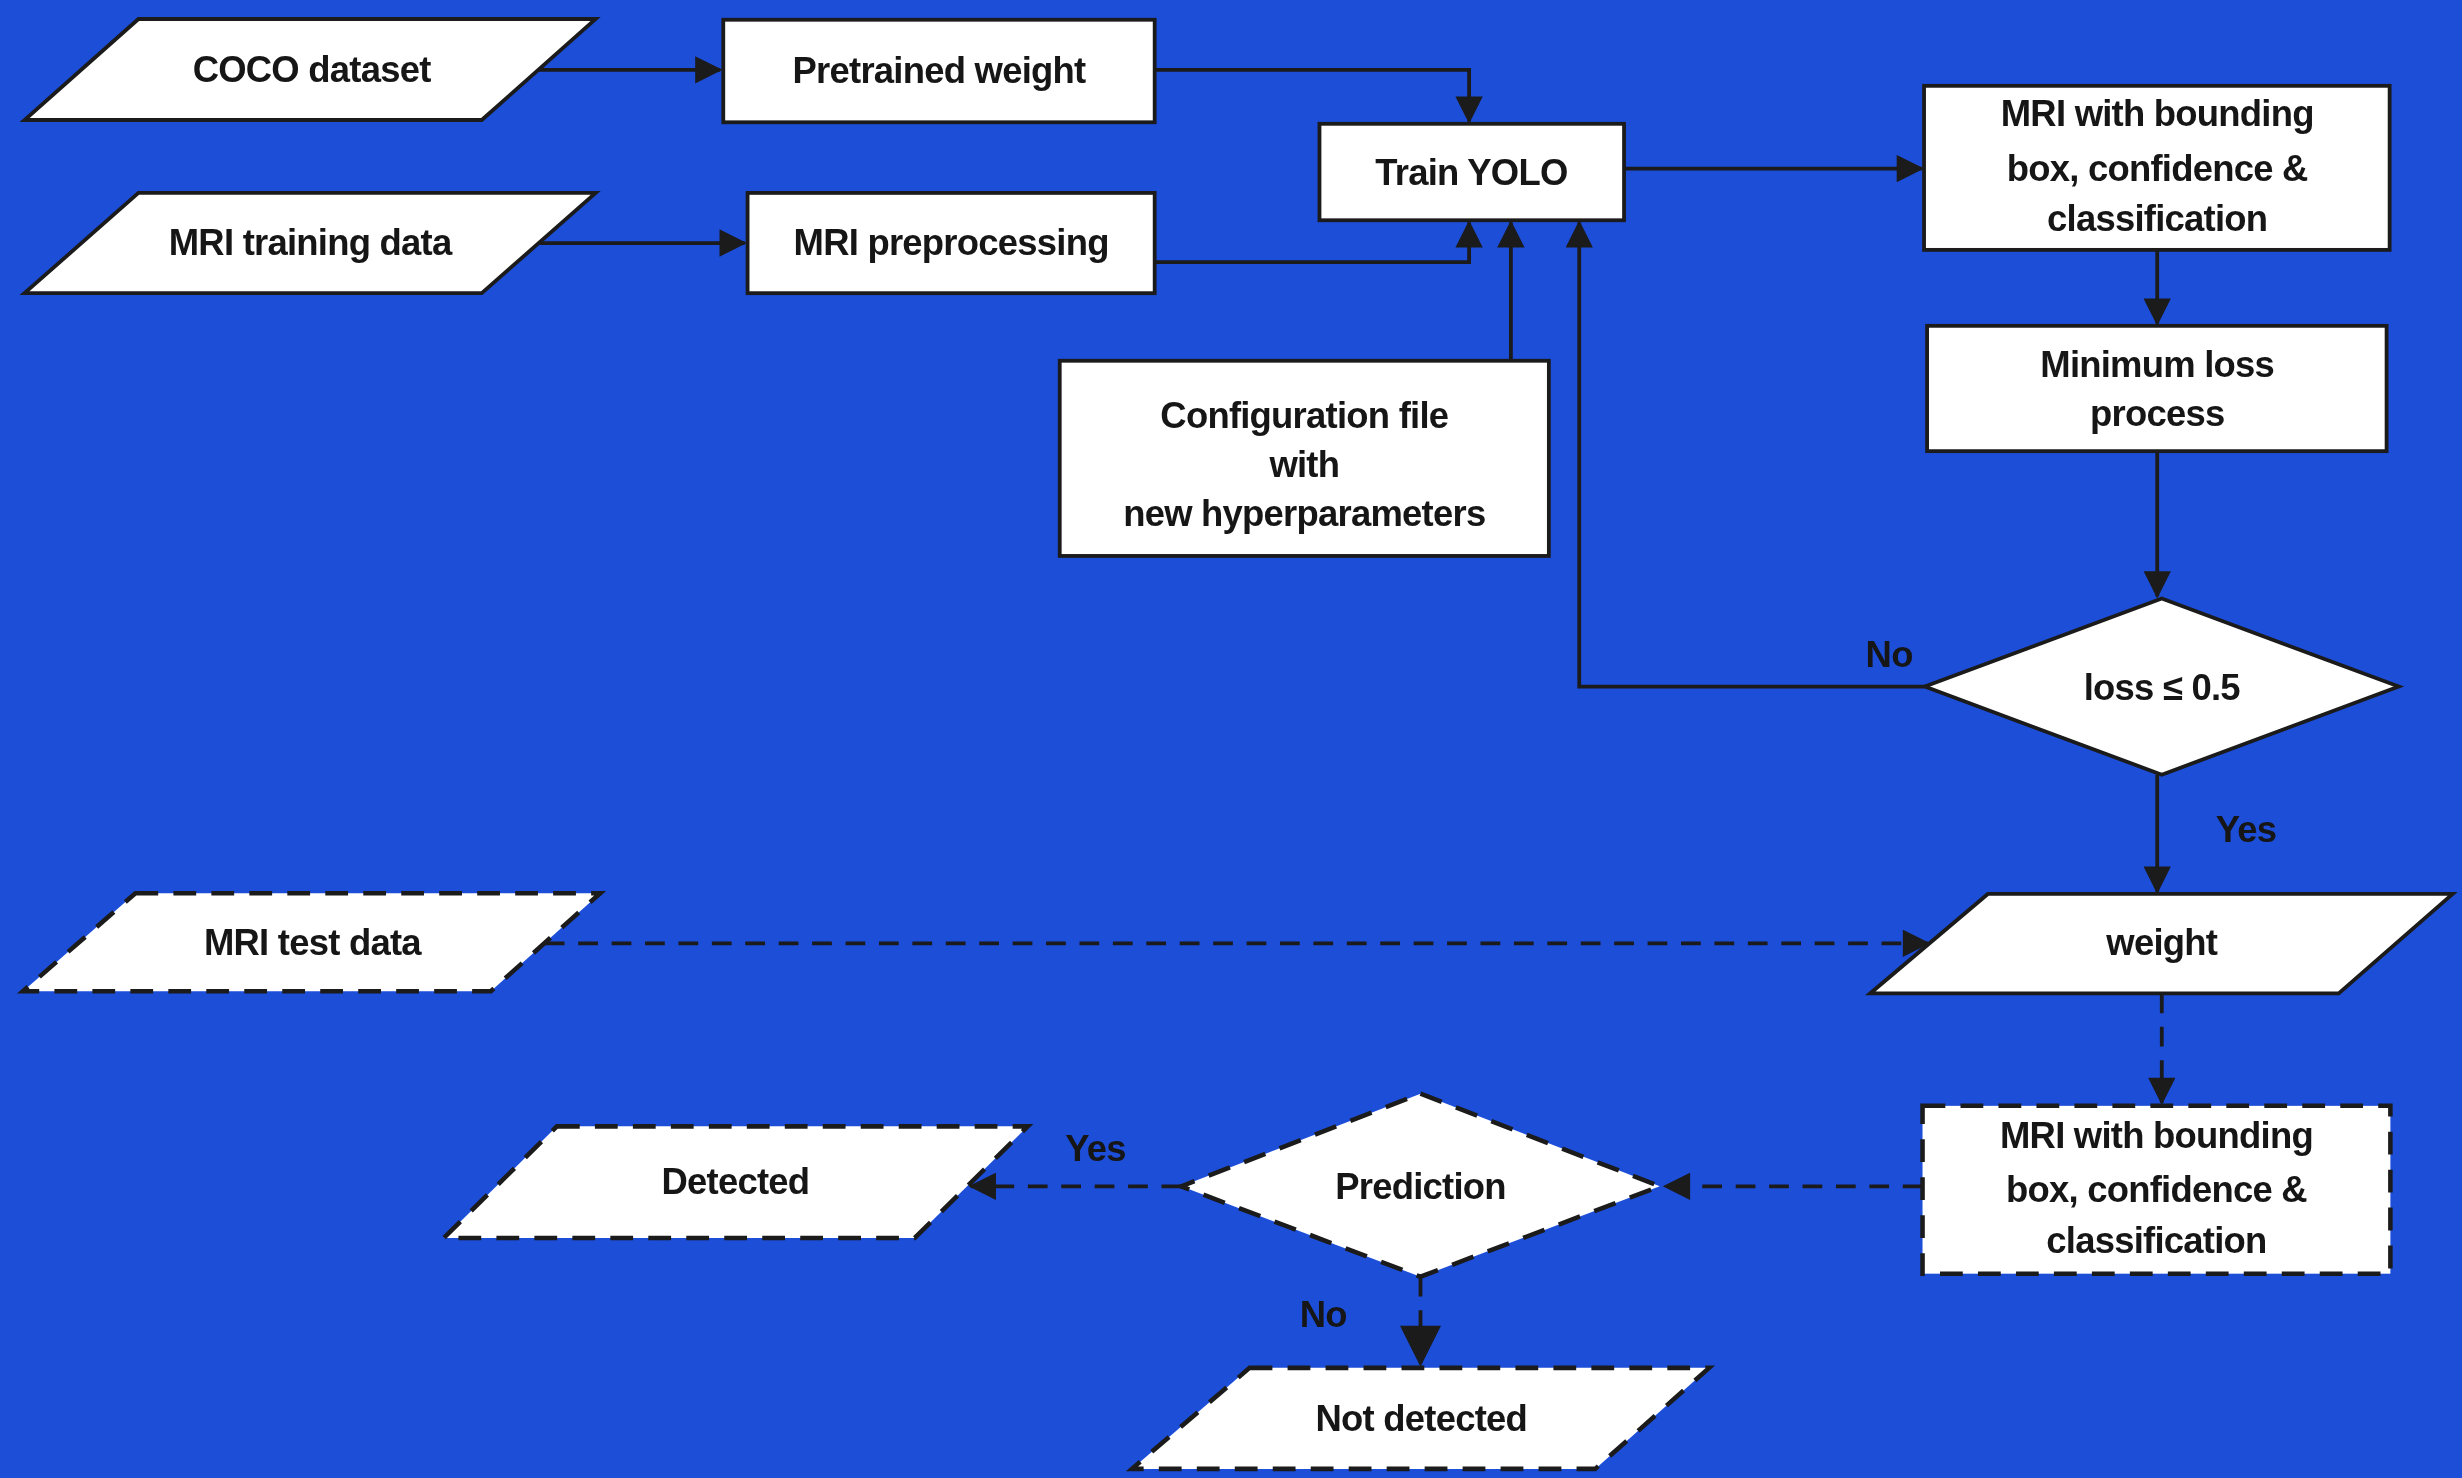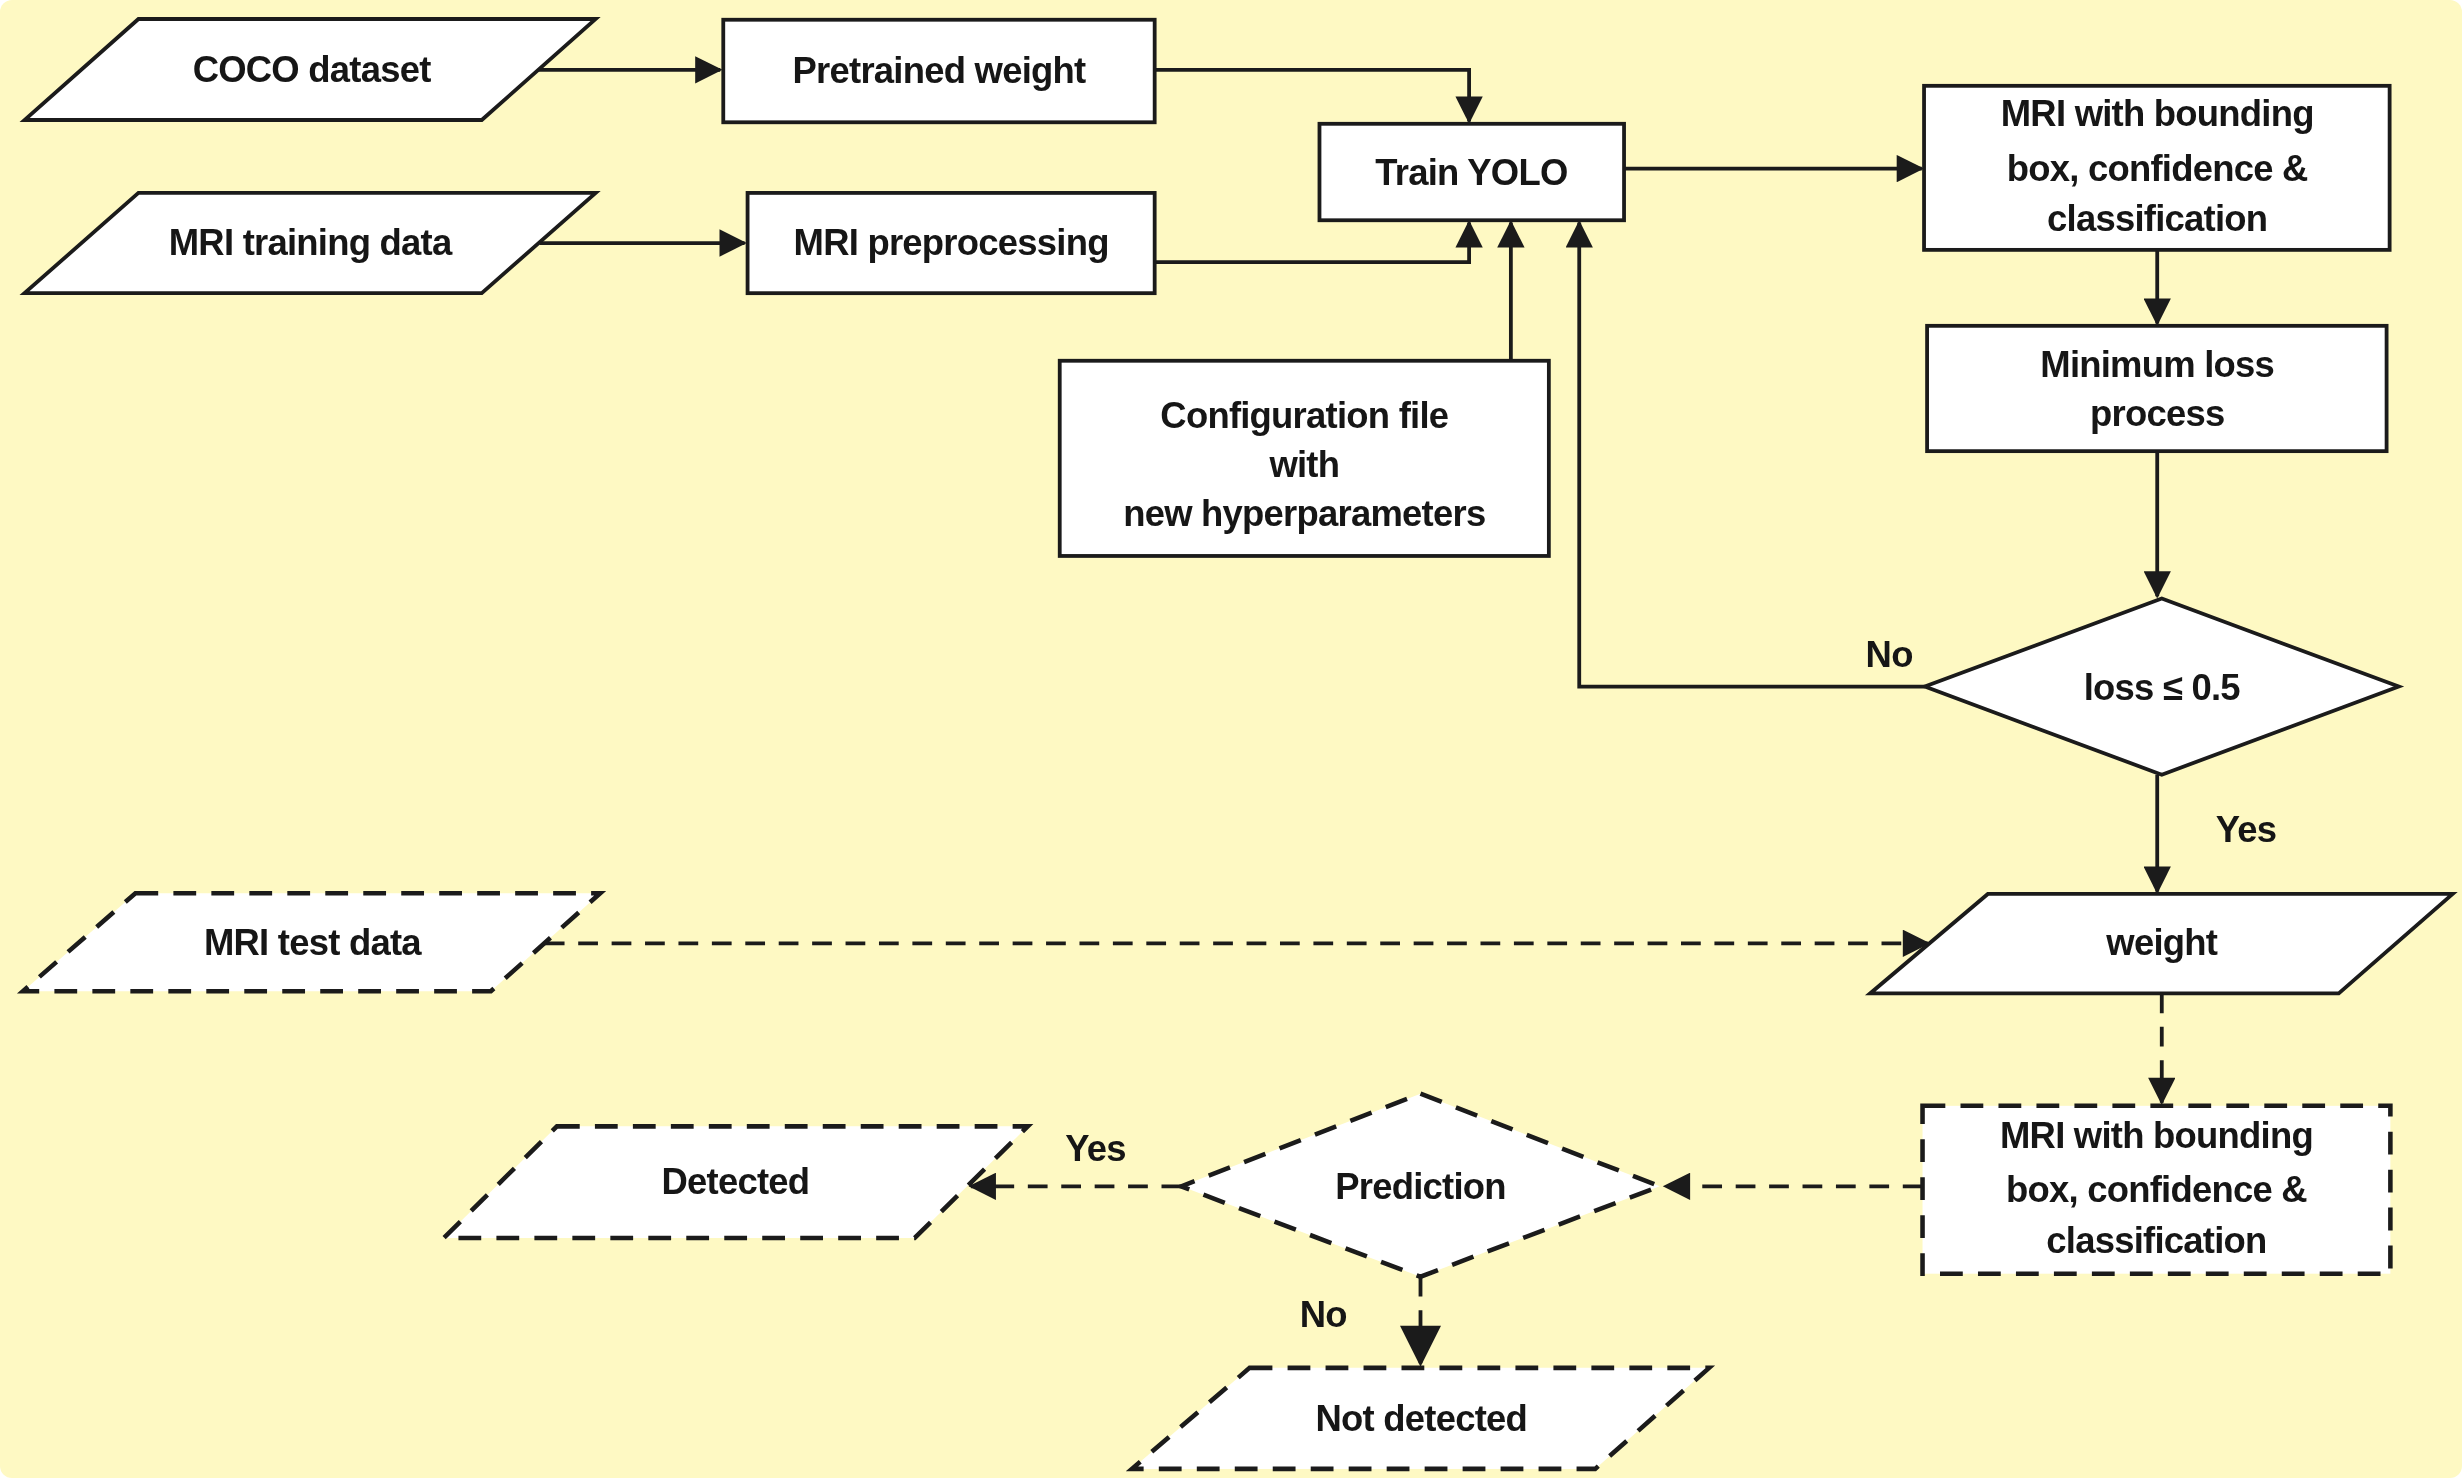--- a/index.html
+++ b/index.html
@@ -1,22 +1,21 @@
 <!DOCTYPE html>
 <html style="font-size:12px"><head>
 <meta charset="utf-8">
 <style>
   html, body { margin: 0; padding: 0; background: #ffffff; }
   .canvas {
     position: relative;
     width: 2462px;
     height: 1478px;
-    background: #fef9c3;
+    background: #1d4ed8;
     font-family: "Liberation Sans", sans-serif;
-    border-radius: 12px;
   }
   svg { position: absolute; left: 0; top: 0; }
 
   .shape      { fill: #ffffff; stroke: #1b1b1b; stroke-width: 5; }
   .shape.dashed { stroke-dasharray: 30 20; stroke-width: 6; }
   .edge       { fill: none; stroke: #1b1b1b; stroke-width: 5; }
   .edge.dashed { stroke-dasharray: 26 18; }
 
   .node-label {
     font-family: "Liberation Sans", sans-serif;

